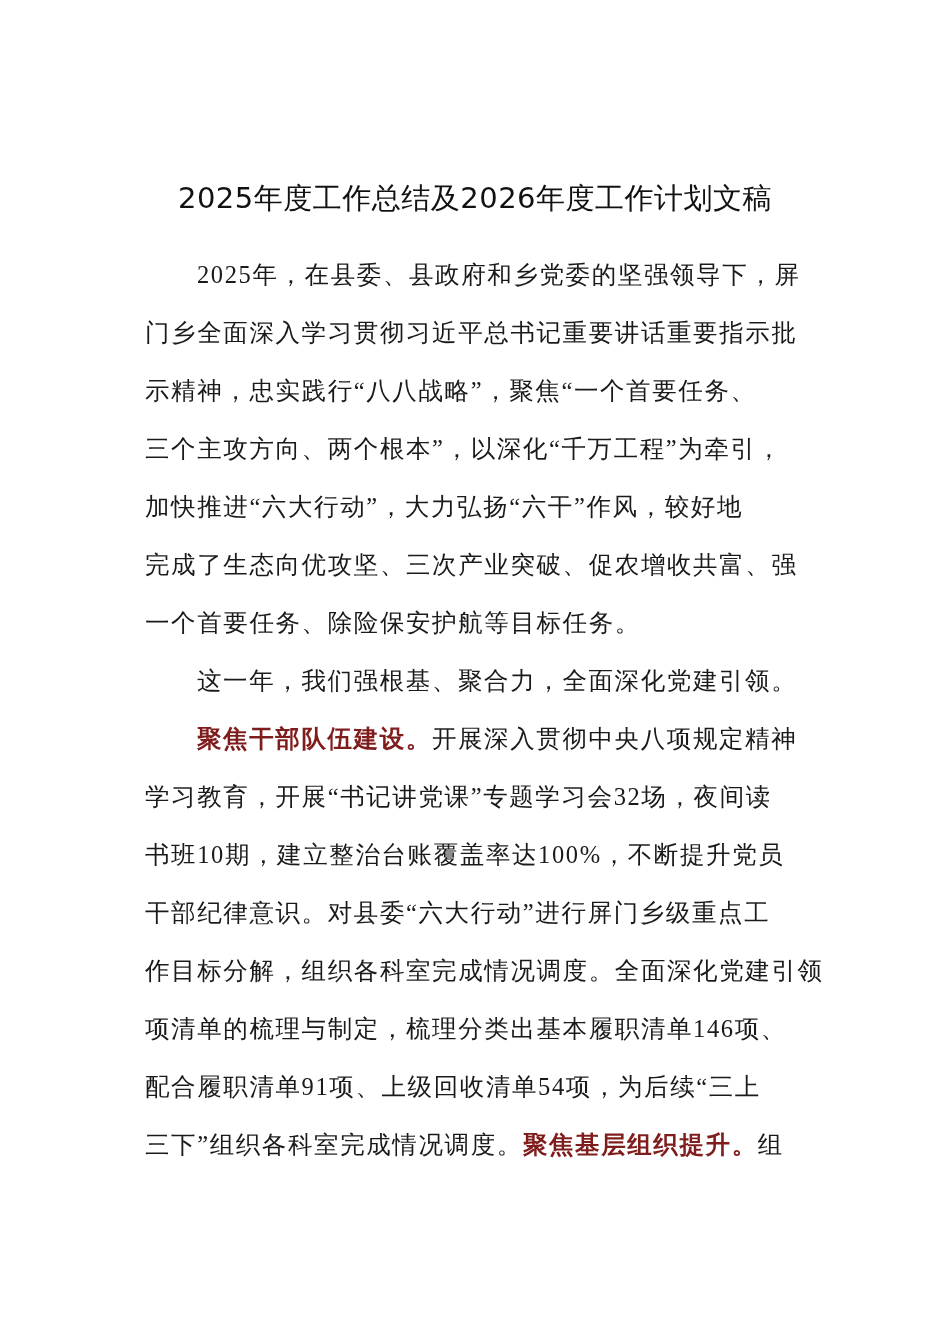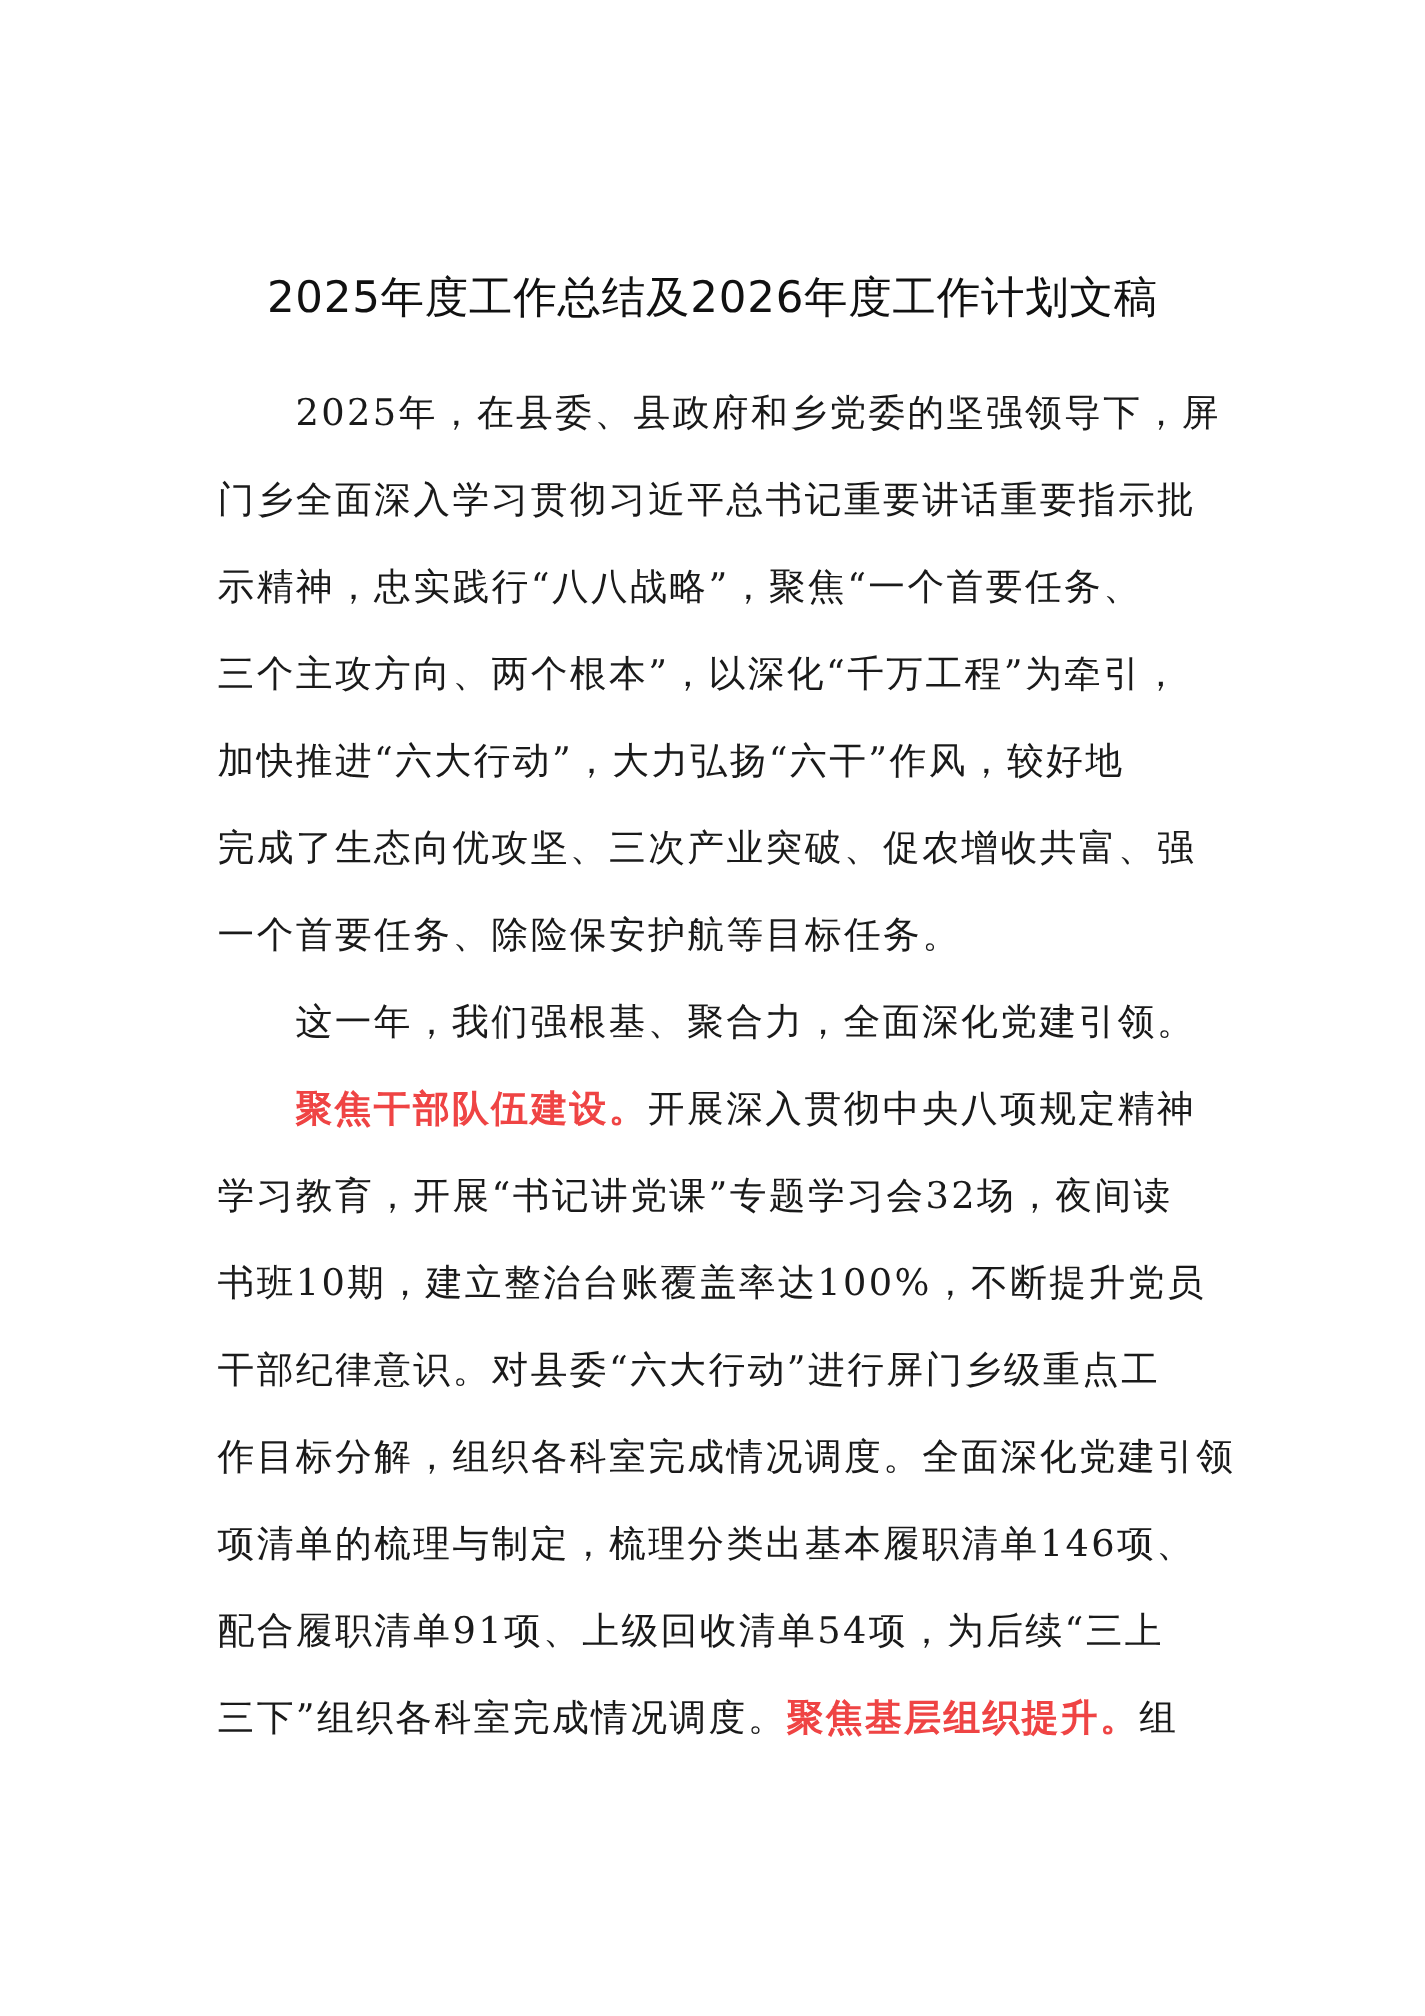--- a/index.html
+++ b/index.html
@@ -41,25 +41,26 @@
       top: 254px;
       width: 660px;
     }
     .line {
       height: 58px;
       line-height: 42px;
       font-size: 24.5px;
       white-space: nowrap;
       letter-spacing: 1.6px;
       color: #1a1a1a;
+      font-family: Liberation Serif, serif;
     }
     .line.indent { padding-left: 52px; }
     .bold {
       font-weight: bold;
-      color: #ef4444;
+      color: #7f1d1d;
     }
   </style>
 </head>
 <body>
 
 <div class="page">
 
   <div class="title">2025年度工作总结及2026年度工作计划文稿</div>
 
   <div class="body-text">

